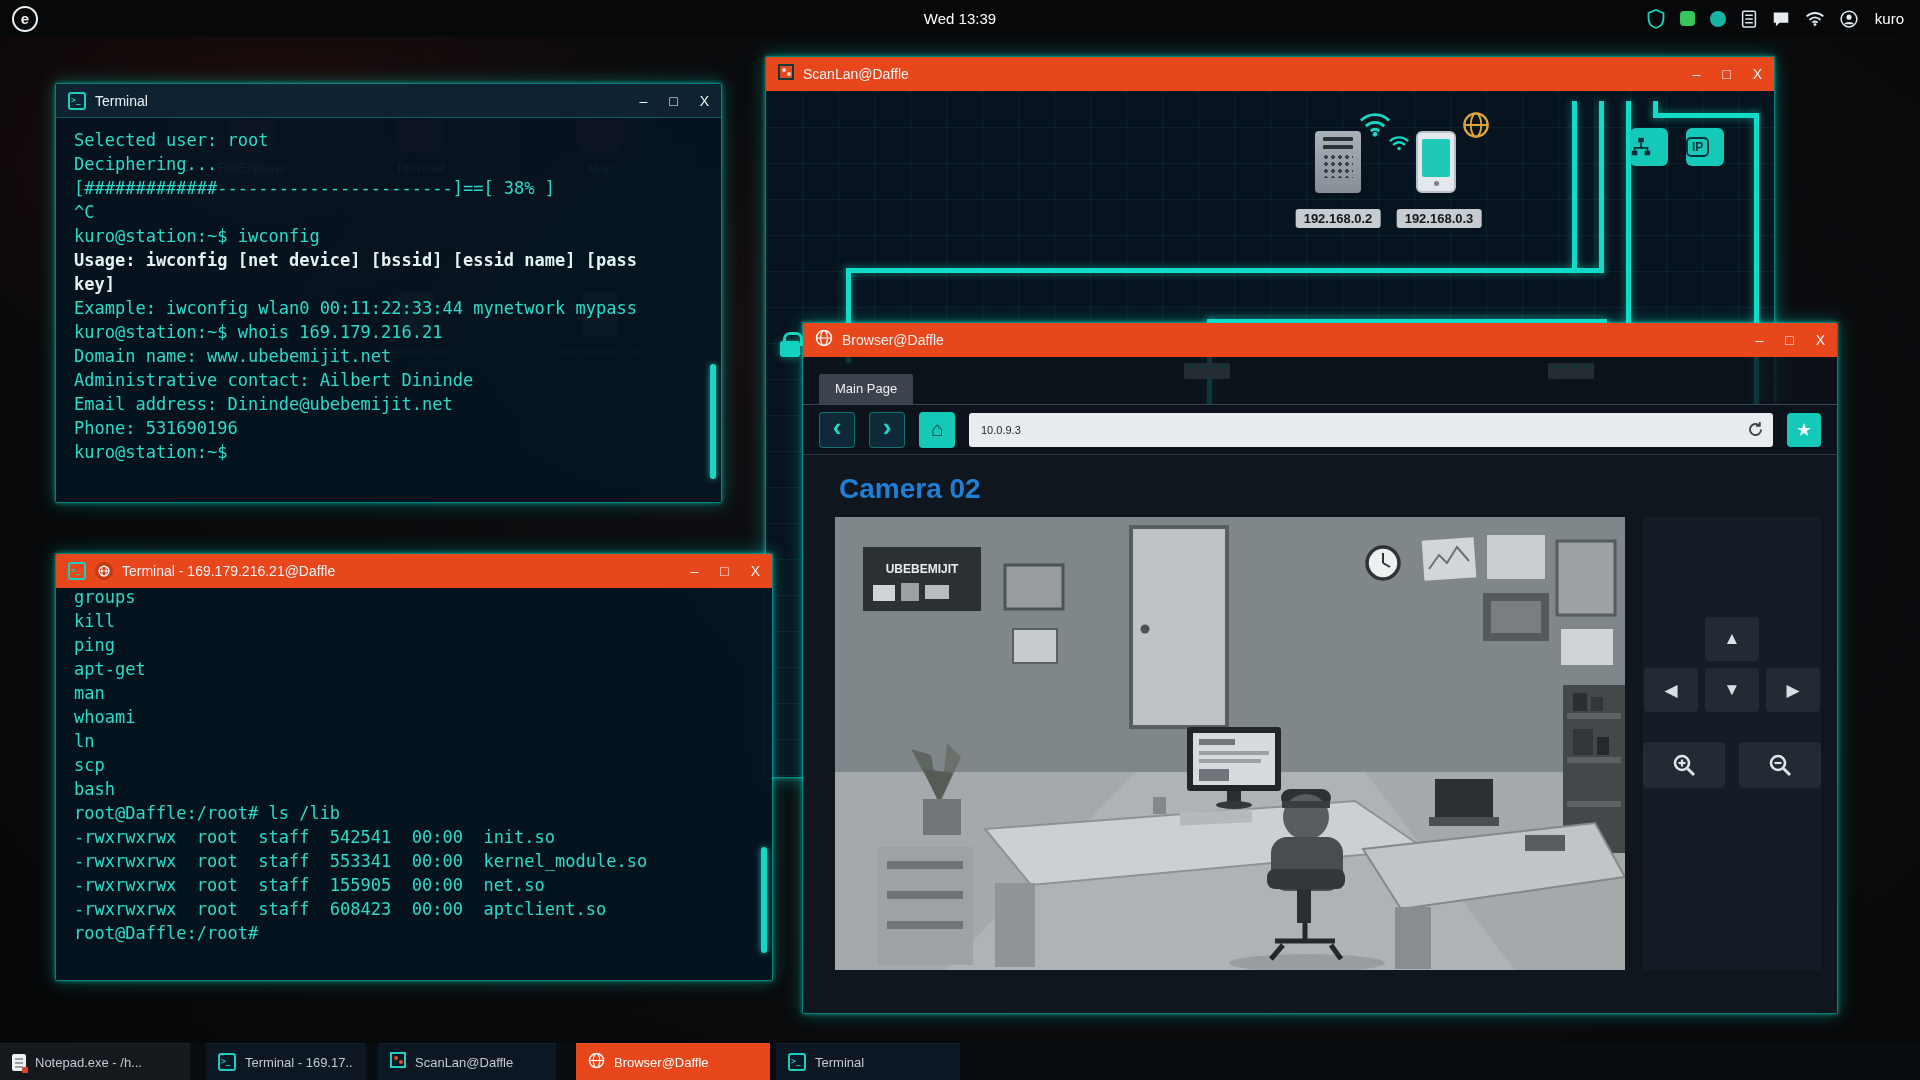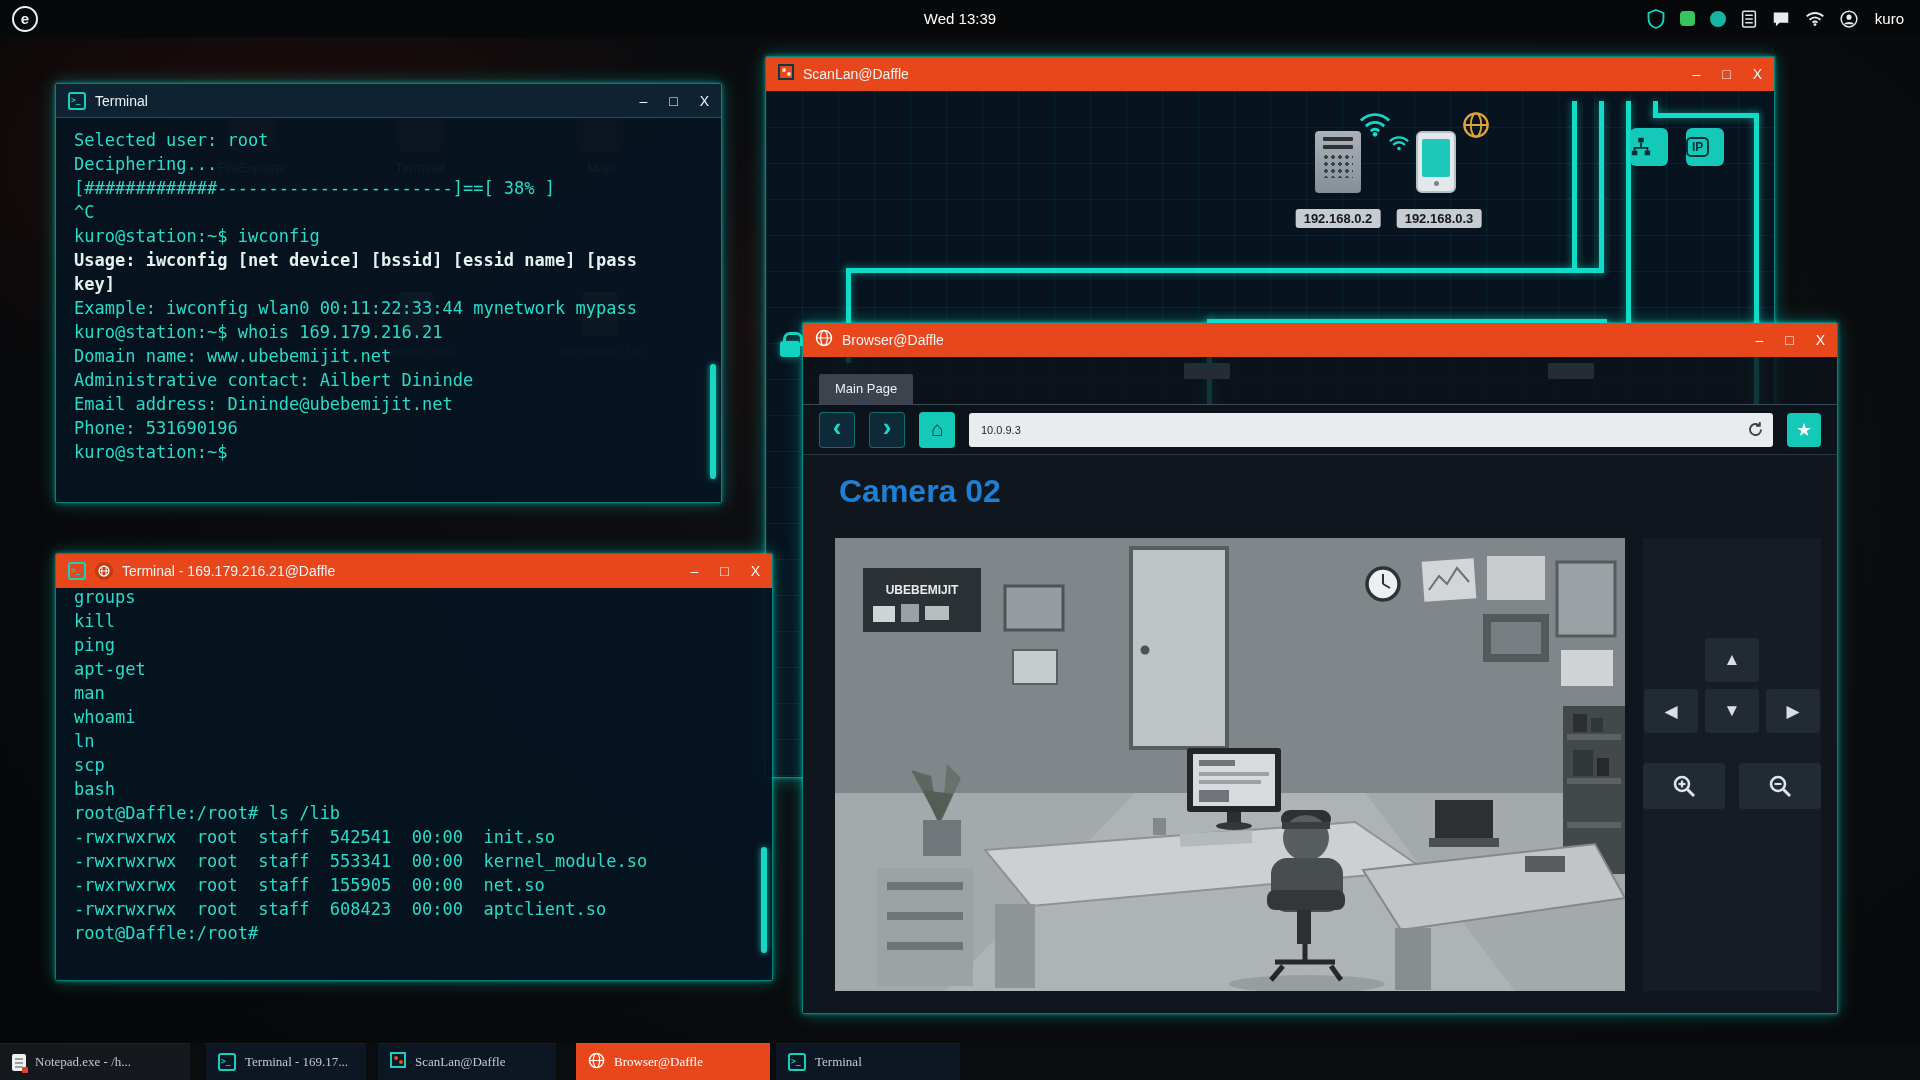--- a/index.html
+++ b/index.html
@@ -83,33 +83,33 @@
   .tabstrip { height:48px; flex:0 0 48px; background:rgba(12,18,26,.82); display:flex; align-items:flex-end; padding:0 0 0 16px; border-bottom:1px solid #3b4754; }
   .tab { background:#3c434c; color:#eef1f4; font-size:13px; height:30px; line-height:30px; padding:0 16px; border-radius:2px 2px 0 0;margin-top:45px; }
   .navbar { height:50px; flex:0 0 50px; background:#0c131b; display:flex; align-items:center; gap:14px; padding:0 16px; border-bottom:1px solid #2a3642; }
   .navbtn { width:36px; height:36px; border-radius:4px; background:#0e2a38; border:1px solid rgba(25,214,196,.4); color:#1bd9c6; font-size:26px; font-weight:bold; display:flex; align-items:center; justify-content:center; padding-bottom:4px; }
   .navbtn.teal { background:#14c9b8; border:none; color:#073238; font-size:21px; padding-bottom:2px; }
   .urlwrap { flex:1; height:34px; background:#e9ecee; border-radius:3px; position:relative; display:flex; align-items:center; }
   .urlwrap input { width:100%; height:100%; background:transparent; border:none; outline:none; padding:0 40px 0 12px; font-size:11px; color:#1b2025; font-family:"Liberation Sans", sans-serif; }
   .refresh { position:absolute; right:8px; top:7px; }
   .star { width:34px; height:34px; border-radius:4px; background:#14c9b8; color:#f4f8f9; font-size:18px; display:flex; align-items:center; justify-content:center; }
   .bcontent { flex:1; background:#0f161e; overflow:hidden; }
-  .pg-heading { font-size:32px; font-weight:bold; color:#1f7fd6; margin:18px 0 28px 36px; }
+  .pg-heading { font-size:28px; font-weight:bold; color:#1f7fd6; margin:18px 0 12px 36px; }
   .cam-row { display:flex; align-items:flex-start; padding:0 16px 0 34px;justify-content:flex-end; }
   .camera { width:790px; height:453px; background:#777; flex:0 0 790px; }
   .camera svg { display:block; width:100%; height:100%; }
   .campanel { width:198px; height:453px; margin-left:18px; background:#151c25; display:flex; flex-direction:column; align-items:center; padding-top:100px; }
   .pad-grid { display:grid; grid-template-columns:repeat(3,54px); grid-auto-rows:44px; gap:7px; justify-content:center; }
   .padbtn { background:#222a34; border-radius:4px; display:flex; align-items:center; justify-content:center; font-size:17px; color:#d9dfe5; }
   .c2 { grid-column:2; }
   .zoomrow { margin-top:30px; display:flex; gap:14px; }
   .zoombtn { width:82px; height:46px; background:#222a34; border-radius:4px; display:flex; align-items:center; justify-content:center; }
 
   
-  #taskbar { position:absolute; left:0; bottom:0; width:1920px; height:37px; background:#0a0d10; z-index:10; display:flex; align-items:stretch;font-family:Liberation Serif, serif; }
+  #taskbar { position:absolute; left:0; bottom:0; width:1920px; height:37px; background:#0a0d10; z-index:10; display:flex; align-items:stretch; }
   .task-item { display:flex; align-items:center; gap:9px; padding:0 12px; background:#0d1723; border-top:1px solid rgba(255,255,255,.04); }
   .task-item.neutral { background:#15181d; }
   .task-item.active { background:#e8461b; }
   .task-label { font-size:13px; color:#c3cad1; white-space:nowrap; overflow:hidden; }
   .task-item.active .task-label { color:#ffffff; }
   .note-ico { width:14px; height:17px; background:#eef1f3; border-radius:2px; position:relative; flex:0 0 14px; }
   .note-ico::after { content:""; position:absolute; left:3px; top:4px; width:8px; height:2px; background:#9aa2a8; box-shadow:0 4px 0 #9aa2a8, 0 8px 0 #9aa2a8; }
   .note-ico::before { content:""; position:absolute; right:-2px; bottom:-2px; width:6px; height:6px; background:#d8452a; border-radius:1px; }
 </style>
 </head>

